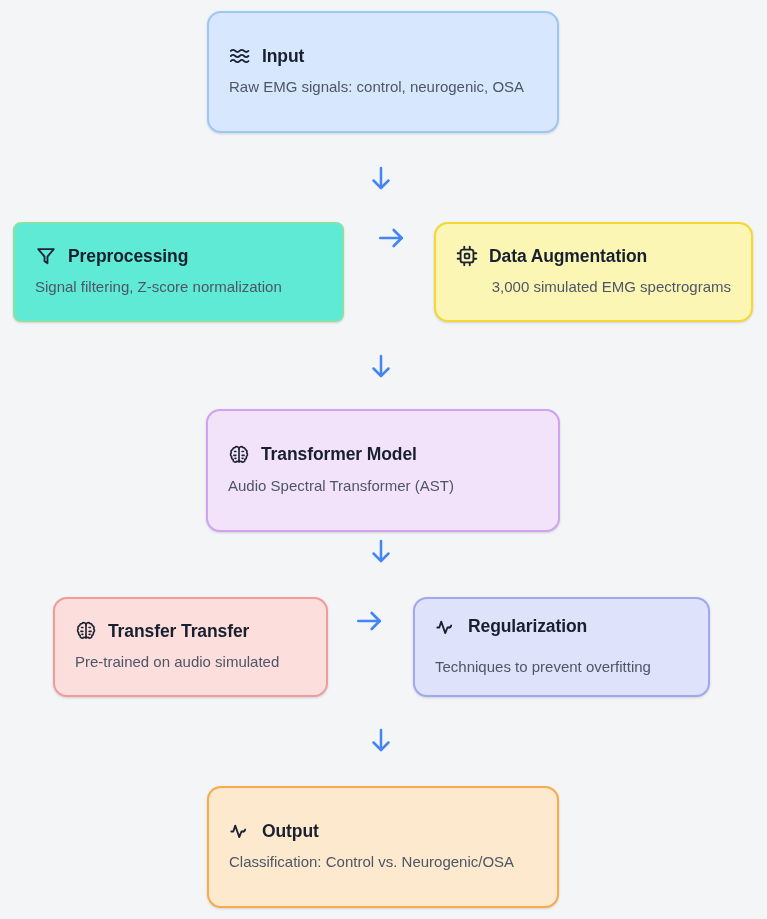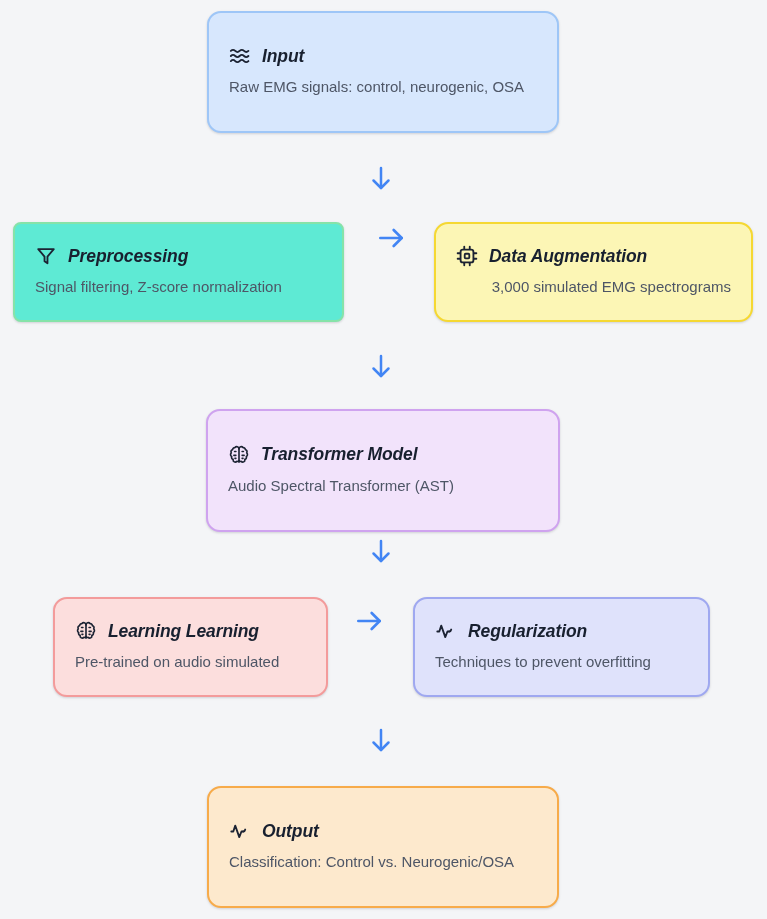--- a/index.html
+++ b/index.html
@@ -29,21 +29,20 @@
     display: flex;
     flex-direction: column;
     justify-content: center;
   }
 
   .node-head {
     display: flex;
     align-items: center;
     gap: 11px;
     margin-bottom: 9px;
-    font-style: italic;
   }
 
   .node-icon {
     width: 22px;
     height: 22px;
     flex: 0 0 22px;
     display: block;
     color: #1c2333;
   }
   .node-icon svg { display: block; width: 22px; height: 22px; }
@@ -62,21 +61,21 @@
     color: #4e5666;
     line-height: 1.42;
   }
 
   
   .n-input          { background: #d7e7fd; border-color: #9ec6f7; }
   .n-preprocessing  { background: #5eead4; border-color: #85e3a9; border-radius: 8px; }
   .n-augmentation   { background: #fcf6b5; border-color: #f5d832; text-align: right; }
   .n-transformer    { background: #f2e3fb; border-color: #cfa3ef; }
   .n-transfer       { background: #fcdedd; border-color: #f39b9b; }
-  .n-regularization { background: #dfe2fb; border-color: #9fa8f0; }
+  .n-regularization { background: #dfe2fb; border-color: #9fa8f0; justify-content: space-between; }
   .n-output         { background: #fde9cd; border-color: #f7ab4a; }
 
   
   #node-input          { left: 207px; top: 11px;  width: 352px; height: 122px; }
   #node-preprocessing  { left: 13px;  top: 222px; width: 331px; height: 100px; }
   #node-augmentation   { left: 434px; top: 222px; width: 319px; height: 100px; }
   #node-transformer    { left: 206px; top: 409px; width: 354px; height: 123px; }
   #node-transfer       { left: 53px;  top: 597px; width: 275px; height: 100px; }
   #node-regularization { left: 413px; top: 597px; width: 297px; height: 100px; }
   #node-output         { left: 207px; top: 786px; width: 352px; height: 122px; }
@@ -196,21 +195,21 @@
     <div class="node-head">
       <span class="node-icon">
         <svg viewBox="0 0 24 24" fill="none" stroke="currentColor" stroke-width="1.8" stroke-linecap="round" stroke-linejoin="round">
           <path d="M12 4.2v15.6"></path>
           <path d="M12 5.2A2.4 2.4 0 0 0 7.6 4 2.3 2.3 0 0 0 5 6.1a2.4 2.4 0 0 0-1.4 3.6A2.5 2.5 0 0 0 4 13.7a2.4 2.4 0 0 0 1.6 3.1A2.4 2.4 0 0 0 9.7 19 2.3 2.3 0 0 0 12 18.2"></path>
           <path d="M12 5.2A2.4 2.4 0 0 1 16.4 4 2.3 2.3 0 0 1 19 6.1a2.4 2.4 0 0 1 1.4 3.6A2.5 2.5 0 0 1 20 13.7a2.4 2.4 0 0 1-1.6 3.1A2.4 2.4 0 0 1 14.3 19a2.3 2.3 0 0 1-2.3-.8"></path>
           <path d="M8.6 8.2H7.2M8.6 12.4H6.4M8.6 15.6H7.6"></path>
           <path d="M15.4 8.2h1.4M15.4 12.4h2.2M15.4 15.6h1"></path>
         </svg>
       </span>
-      <span class="node-title">Learning Learning</span>
+      <span class="node-title">Transfer Transfer</span>
     </div>
     <div class="node-desc">Pre-trained on audio simulated</div>
   </div>
 
   <span class="arrow" id="arrow-transfer-regularization">
     <svg width="34" height="32" viewBox="0 0 24 24" fill="none" stroke="currentColor" stroke-width="2" stroke-linecap="round" stroke-linejoin="round">
       <line x1="4" y1="12" x2="20" y2="12"></line>
         <polyline points="14,6 20,12 14,18"></polyline>
     </svg>
   </span>

